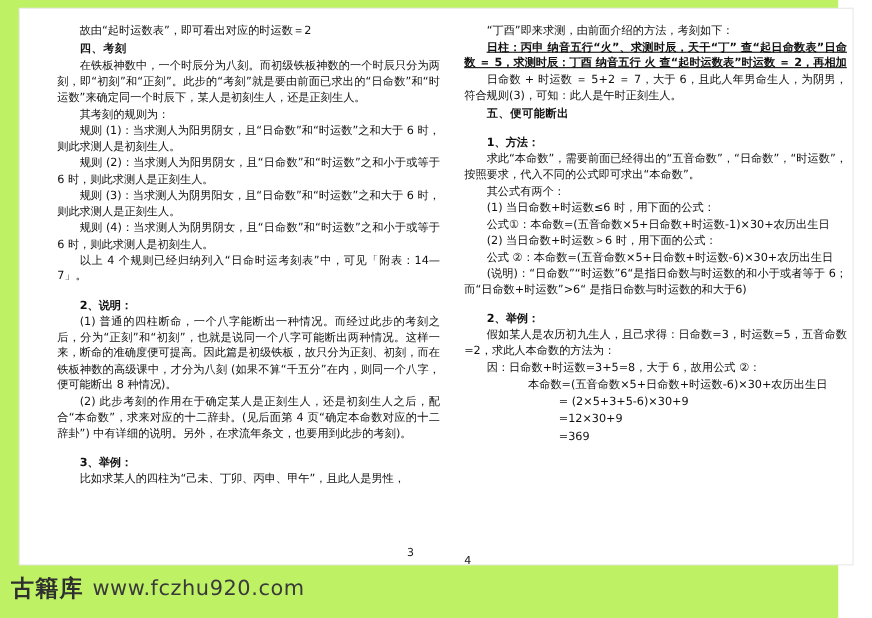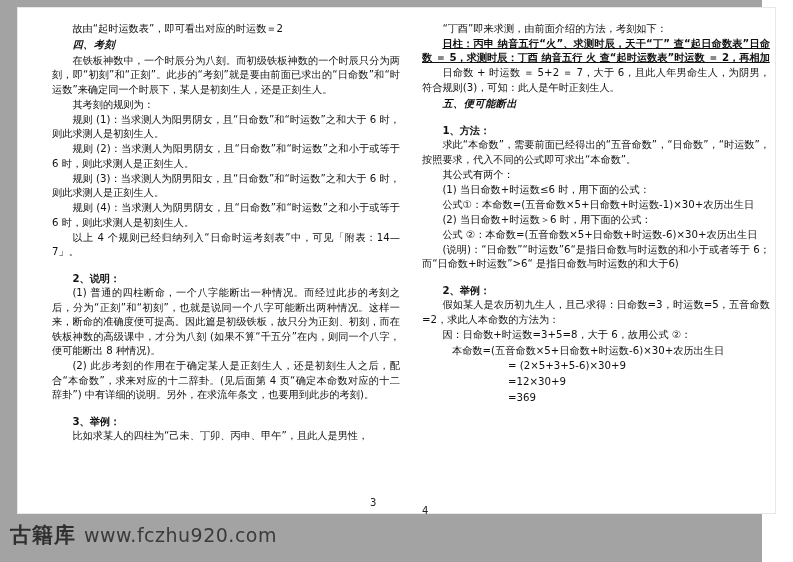--- a/index.html
+++ b/index.html
@@ -11,21 +11,21 @@
     width: 793px;
     height: 562px;
     font-family: "DejaVu Sans", sans-serif;
     position: relative;
     overflow: hidden;
   }
   .page {
     position: absolute;
     left: 0; top: 0;
     width: 762px; height: 562px;
-    background: #a3a3a3;
+    background: #bef264;
   }
   .scan {
     position: absolute;
     left: 18px;
     top: 8px;
     width: 757px;
     height: 505px;
     background: #ffffff;
     box-shadow: 0 0 0 1px #e8e8e4;
   }
@@ -44,36 +44,35 @@
 
   p {
     margin: 0 0 0.5px 0;
     text-indent: 2em;
   }
   .h-sec {
     text-indent: 2em;
     font-weight: bold;
     margin: 2px 0 1px 0;
     letter-spacing: 0.5px;
-    font-style: italic;
   }
   .h-sub {
     text-indent: 2em;
     font-weight: bold;
     margin: 12px 0 0 0;
   }
   .u { text-decoration: underline; font-weight: bold; }
   .formula {
     text-indent: 0;
     margin-left: 86px;
     line-height: 1.5;
   }
   .formula-wide {
     text-indent: 0;
-    margin-left: 30px;
+    margin-left: 58px;
     line-height: 1.5;
   }
   .pagenum {
     position: absolute;
     font-size: 10px;
     color: #222;
   }
   .pagenum.l { left: 352px; top: 489px; }
   .pagenum.r { left: 404px; top: 497px; }
 

